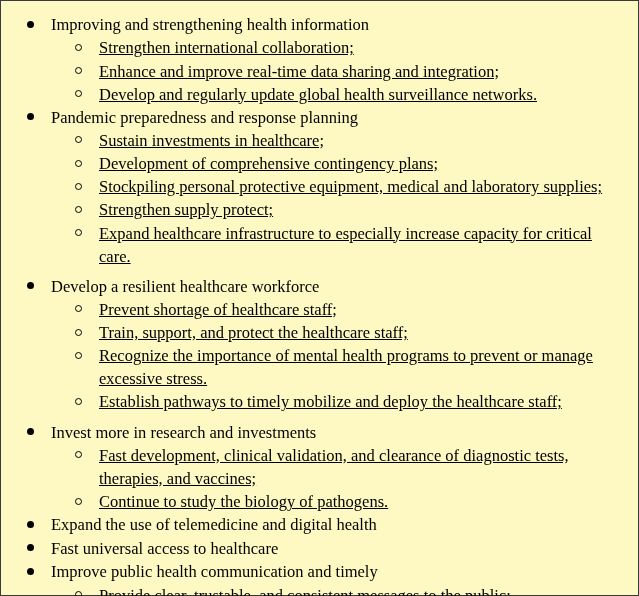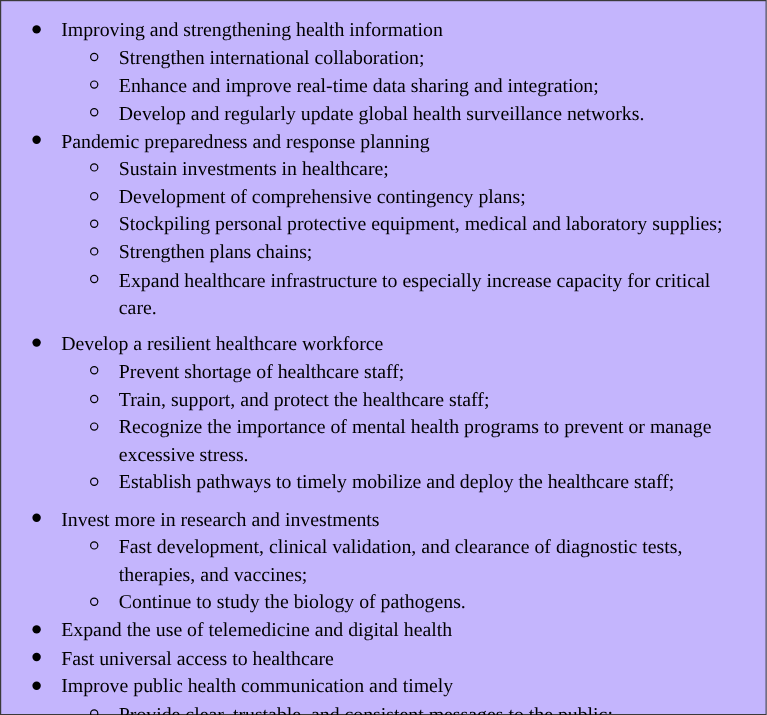--- a/index.html
+++ b/index.html
@@ -13,21 +13,21 @@
     font-family: "Liberation Serif", serif;
     color: #000000;
     overflow: hidden;
   }
   .page {
     position: relative;
     width: 639px;
     height: 596px;
     box-sizing: border-box;
     border: 1px solid #3a3a3a;
-    background: #c4b5fd;
+    background: #fef9c3;
   }
   .content {
     box-sizing: border-box;
     padding: 12px 14px 8px 10px;
   }
   ul.level1 {
     list-style: none;
     margin: 0;
     padding: 0;
   }
@@ -52,20 +52,21 @@
     top: 0.47em;
     width: 7px;
     height: 7px;
     background: #000;
     border-radius: 50%;
   }
   li.l2 {
     position: relative;
     padding-left: 48px;
     margin-bottom: 0px;
+    text-decoration: underline;
   }
   li.l2 > .circle {
     position: absolute;
     left: 24px;
     top: 0.46em;
     width: 7px;
     height: 7px;
     border: 1.2px solid #000;
     border-radius: 50%;
     box-sizing: border-box;
@@ -120,21 +121,21 @@
           <li class="l2">
             <span class="circle"></span>
             <span class="l2text">Development of comprehensive contingency plans;</span>
           </li>
           <li class="l2">
             <span class="circle"></span>
             <span class="l2text">Stockpiling personal protective equipment, medical and laboratory supplies;</span>
           </li>
           <li class="l2">
             <span class="circle"></span>
-            <span class="l2text">Strengthen plans chains;</span>
+            <span class="l2text">Strengthen supply protect;</span>
           </li>
           <li class="l2">
             <span class="circle"></span>
             <span class="l2text">Expand healthcare infrastructure to especially increase capacity for critical care.</span>
           </li>
         </ul>
       </li>
 
       <div class="gap-after"></div>
 

